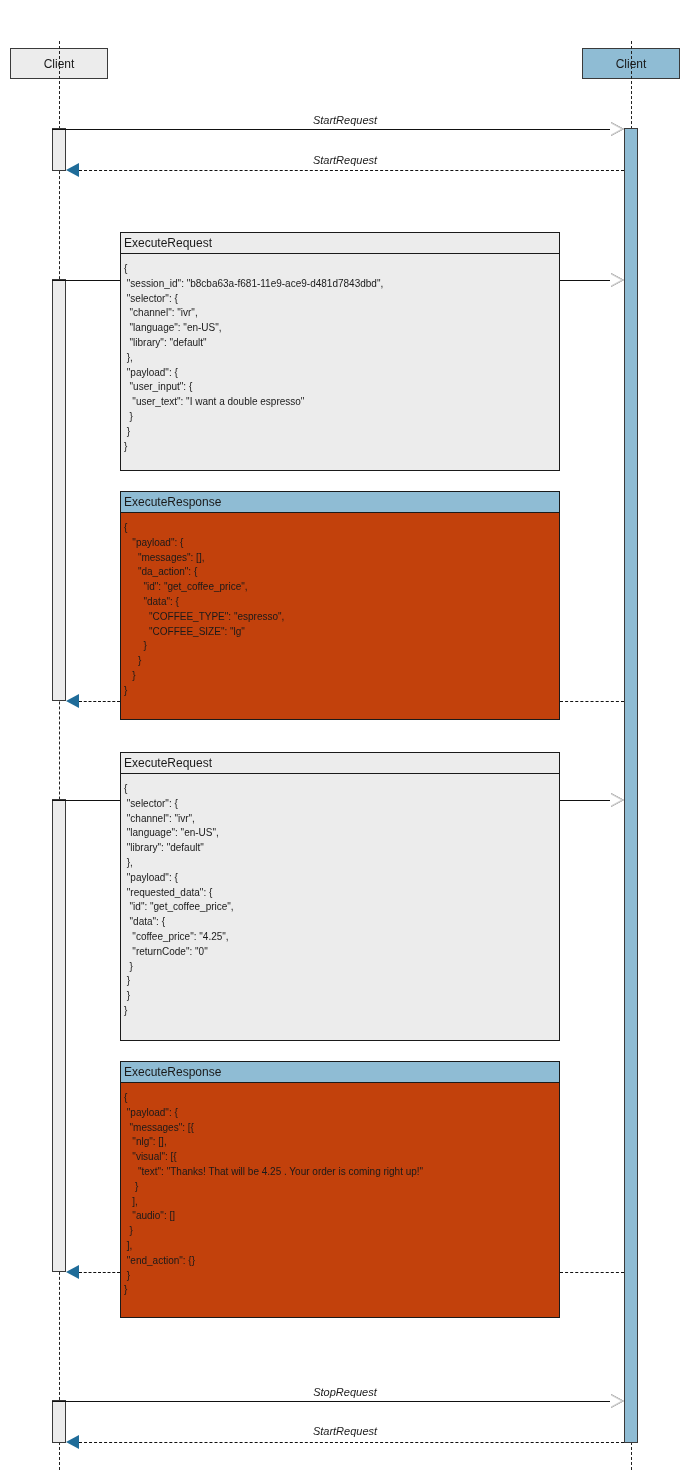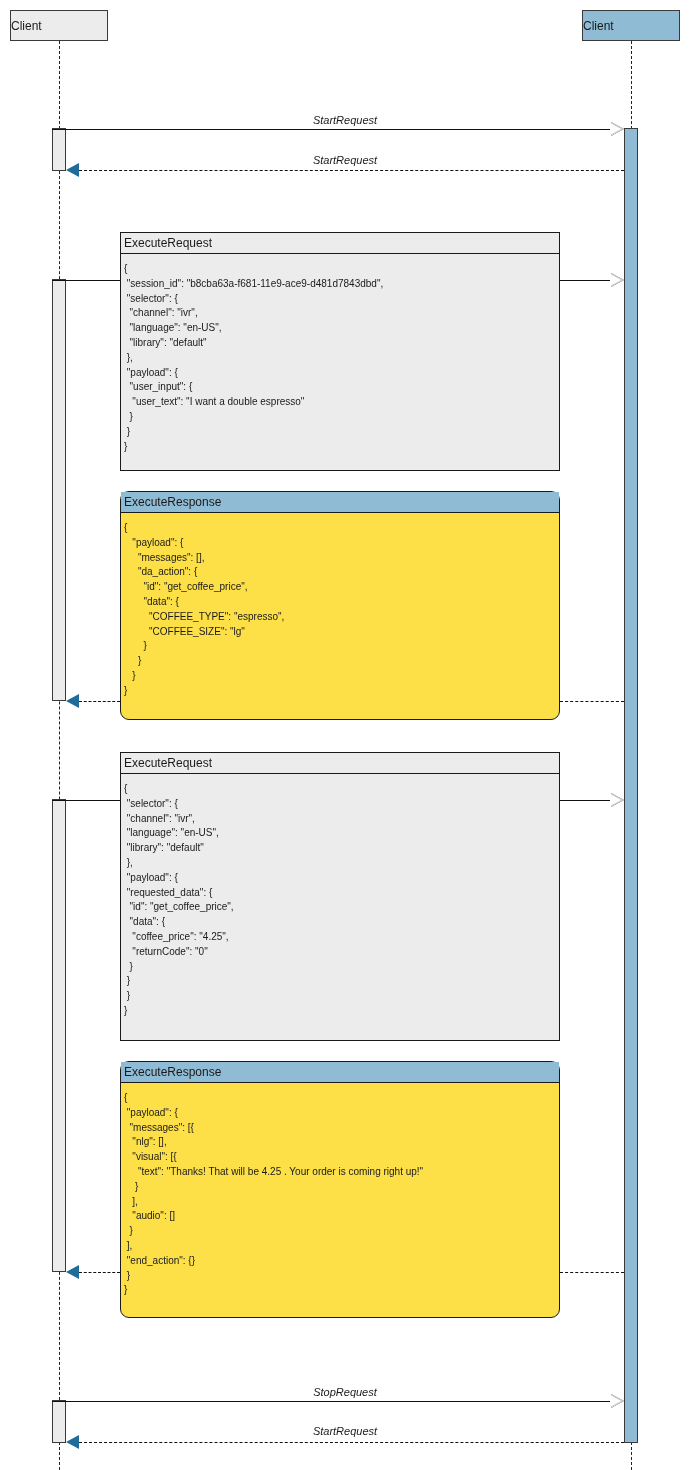--- a/index.html
+++ b/index.html
@@ -15,25 +15,26 @@
     width: 690px;
     height: 1470px;
     background: #ffffff;
     overflow: hidden;
   }
   
   .participant {
     position: absolute;
     box-sizing: border-box;
     border: 1px solid #3a3a3a;
-    text-align: left;
+    text-align: center;
     font-size: 12px;
     color: #1a1a1a;
     line-height: 30px;
     height: 31px;
+    margin-top: 38px;
   }
   .participant.client {
     left: 10px;
     top: 10px;
     width: 98px;
     background: #ececec;
   }
   .participant.server {
     left: 582px;
     top: 10px;
@@ -141,22 +142,21 @@
     white-space: pre;
     font-family: "Liberation Sans", sans-serif;
   }
   .note.req {
     background: #ececec;
   }
   .note.req .note-title {
     background: #ececec;
   }
   .note.resp {
-    background: #fde047;
-    border-radius: 9px;
+    background: #c2410c;
   }
   .note.resp .note-title {
     background: #8FBCD4;
   }
 </style>
 </head>
 <body>
 
 <div id="diagram">
 

